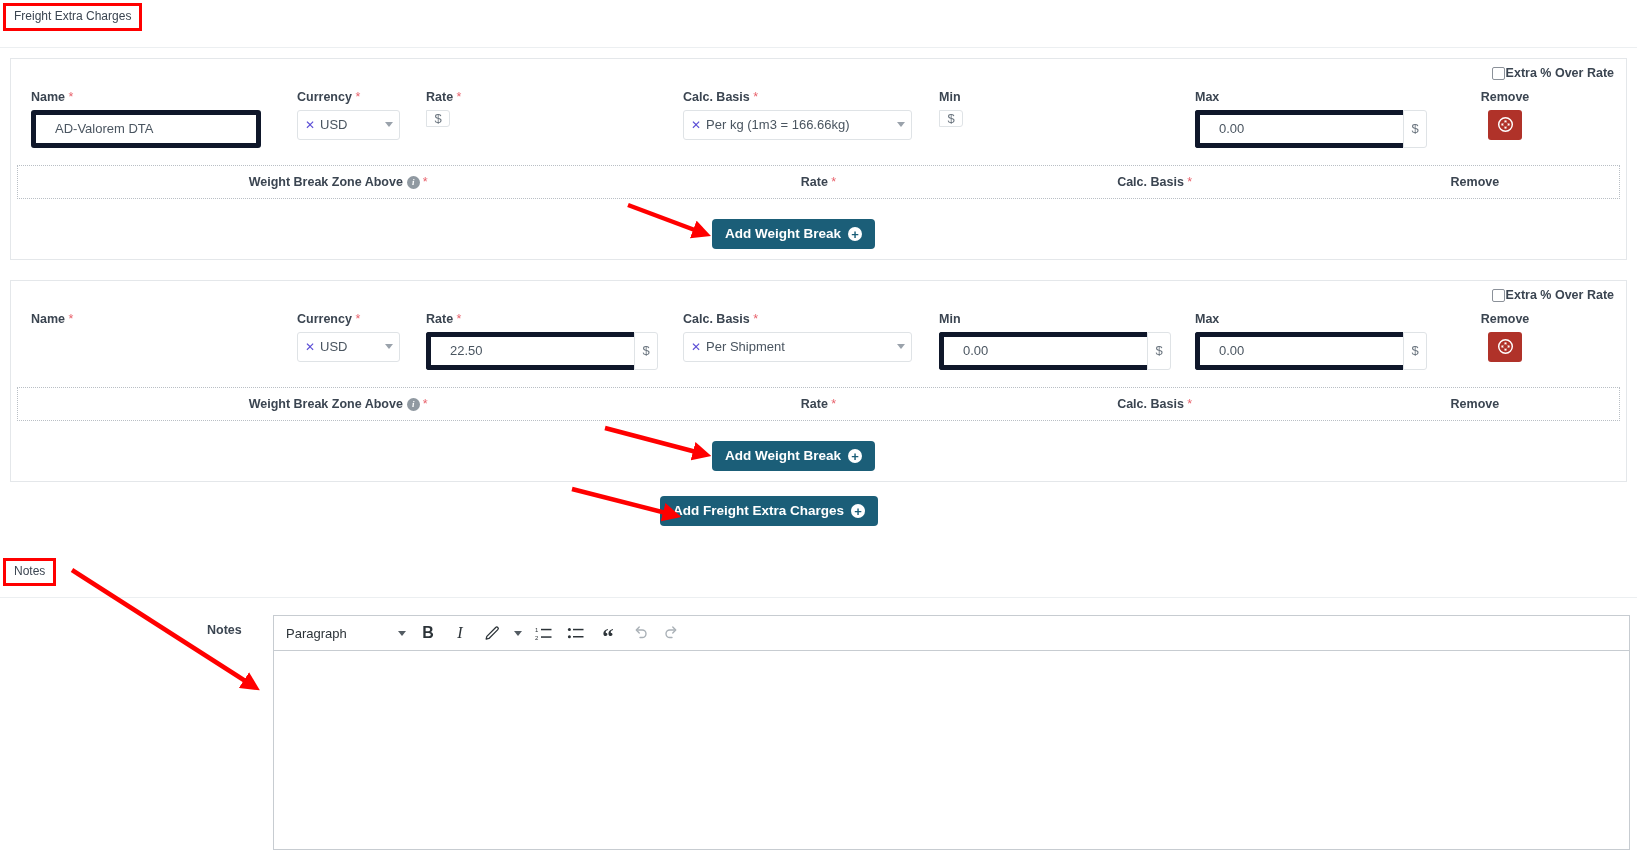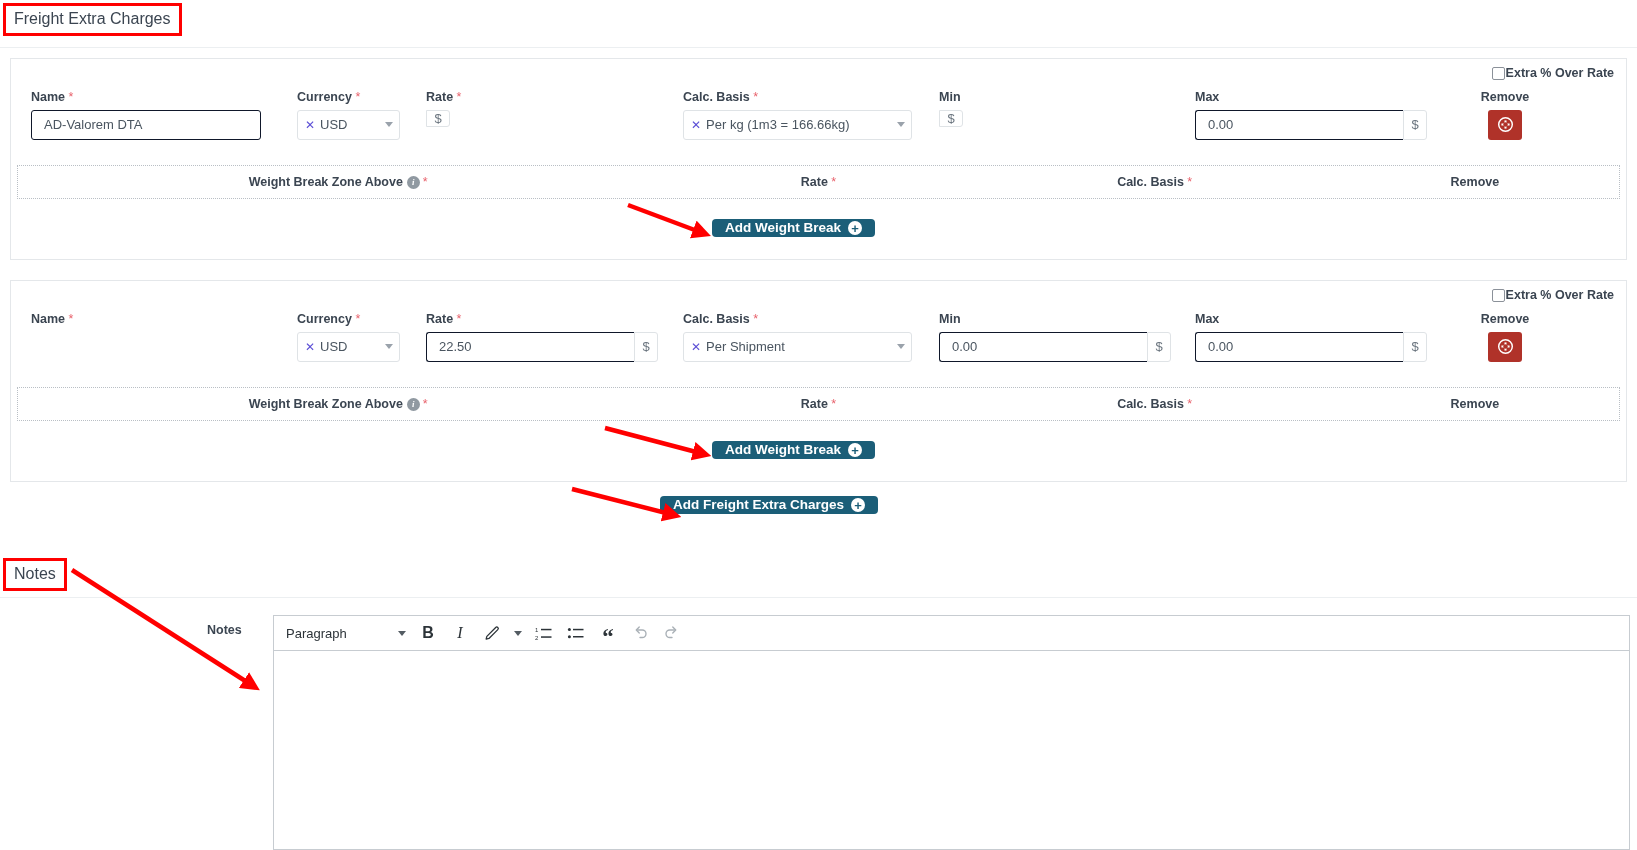--- a/index.html
+++ b/index.html
@@ -9,21 +9,21 @@
     background: #ffffff;
     font-family: "Liberation Sans", sans-serif;
     color: #3b4551;
     overflow: hidden;
   }
   .page { position: relative; width: 1637px; height: 850px; }
 
   
   .section-title {
     position: absolute;
-    font-size: 16px;
+    font-size: 12px;
     color: #3b4551;
     padding: 3px 8px 5px 8px;
     border: 3px solid #ff0000;
     background: #ffffff;
     white-space: nowrap;
     line-height: 1.2;
   }
   #title-freight { left: 3px; top: 3px; }
   #title-notes  { left: 3px; top: 558px; }
 
@@ -79,29 +79,29 @@
     font-size: 12.5px;
     font-weight: bold;
     color: #3b4551;
     margin-bottom: 6px;
     white-space: nowrap;
     line-height: 1;
   }
   .req { color: #e8616b; font-weight: normal; }
 
   .inp {
-    height: 30px;
-    border: 1px solid #0f172a;
+    height: 38px;
+    border: 5px solid #0f172a;
     border-radius: 3px;
     background: #fff;
     display: flex;
     align-items: center;
     font-size: 13px;
     color: #4a5560;
-    padding: 0 12px;
+    padding: 0 19px;
     overflow: hidden;
     white-space: nowrap;
   }
   .inp-group { display: flex; align-items: stretch; }
   .inp-group .inp { flex: 1; border-right: none; border-radius: 3px 0 0 3px; }
   .addon {
     width: 24px;
     border: 1px solid #dfe3e6;
     border-radius: 0 3px 3px 0;
     background: #fff;
@@ -175,21 +175,21 @@
     font-weight: bold;
     font-style: italic;
     display: inline-flex; align-items: center; justify-content: center;
     margin: 0 3px 0 4px;
     font-family: "Liberation Serif", serif;
   }
 
   
   .btn-teal {
     position: absolute;
-    height: 18px;
+    height: 30px;
     background: #1b5e78;
     color: #ffffff;
     border-radius: 4px;
     display: inline-flex;
     align-items: center;
     gap: 7px;
     padding: 0 13px;
     font-size: 13.5px;
     font-weight: bold;
     white-space: nowrap;

